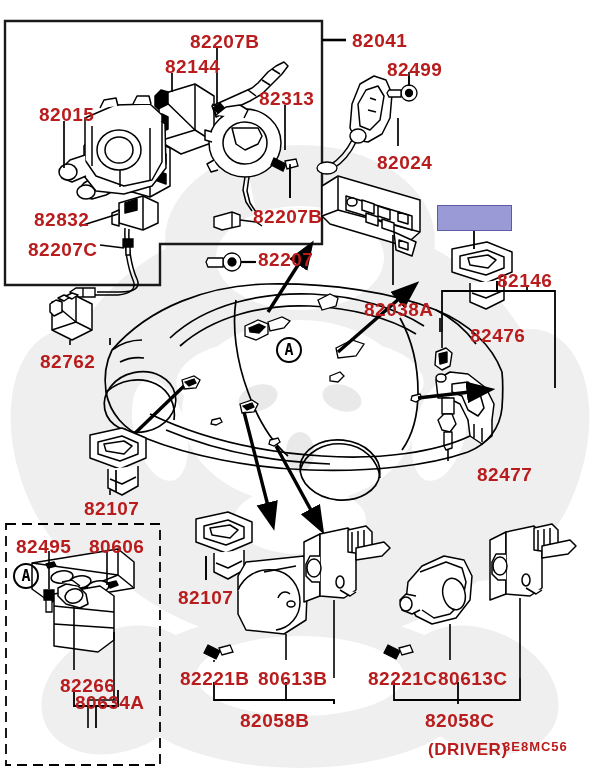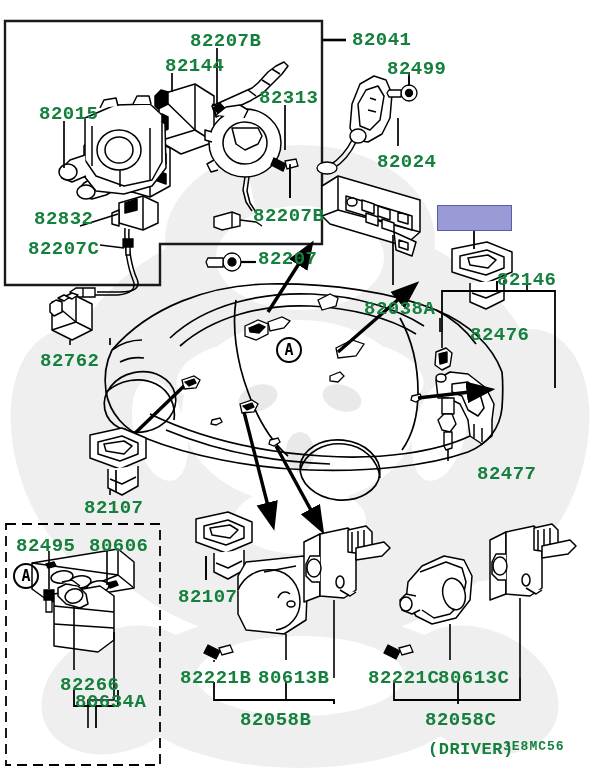--- a/index.html
+++ b/index.html
@@ -7,25 +7,25 @@
     width:609px;height:768px;
     font-family:"DejaVu Sans Mono","Liberation Mono",monospace;
     background:#ffffff;
     overflow:hidden;
     position:relative;
   }
   #stage{position:absolute;left:0;top:0;width:609px;height:768px;}
   #stage svg{position:absolute;left:0;top:0;}
   .lbl{
     position:absolute;
-    font-family:Liberation Mono, monospace;
+    font-family:Liberation Sans, sans-serif;
     font-size:19px;
     font-weight:700;
     letter-spacing:0.5px;
-    color:#15803d;
+    color:#b91c1c;
     white-space:nowrap;
     line-height:1;
   }
   .lbl.sm{font-size:17px;}
   .lbl.code{font-size:13px;font-weight:700;letter-spacing:1px;}
   .sel-box{
     position:absolute;
     background:#9a9ad6;
     border:1.5px solid #5b5ba8;
     box-sizing:border-box;

